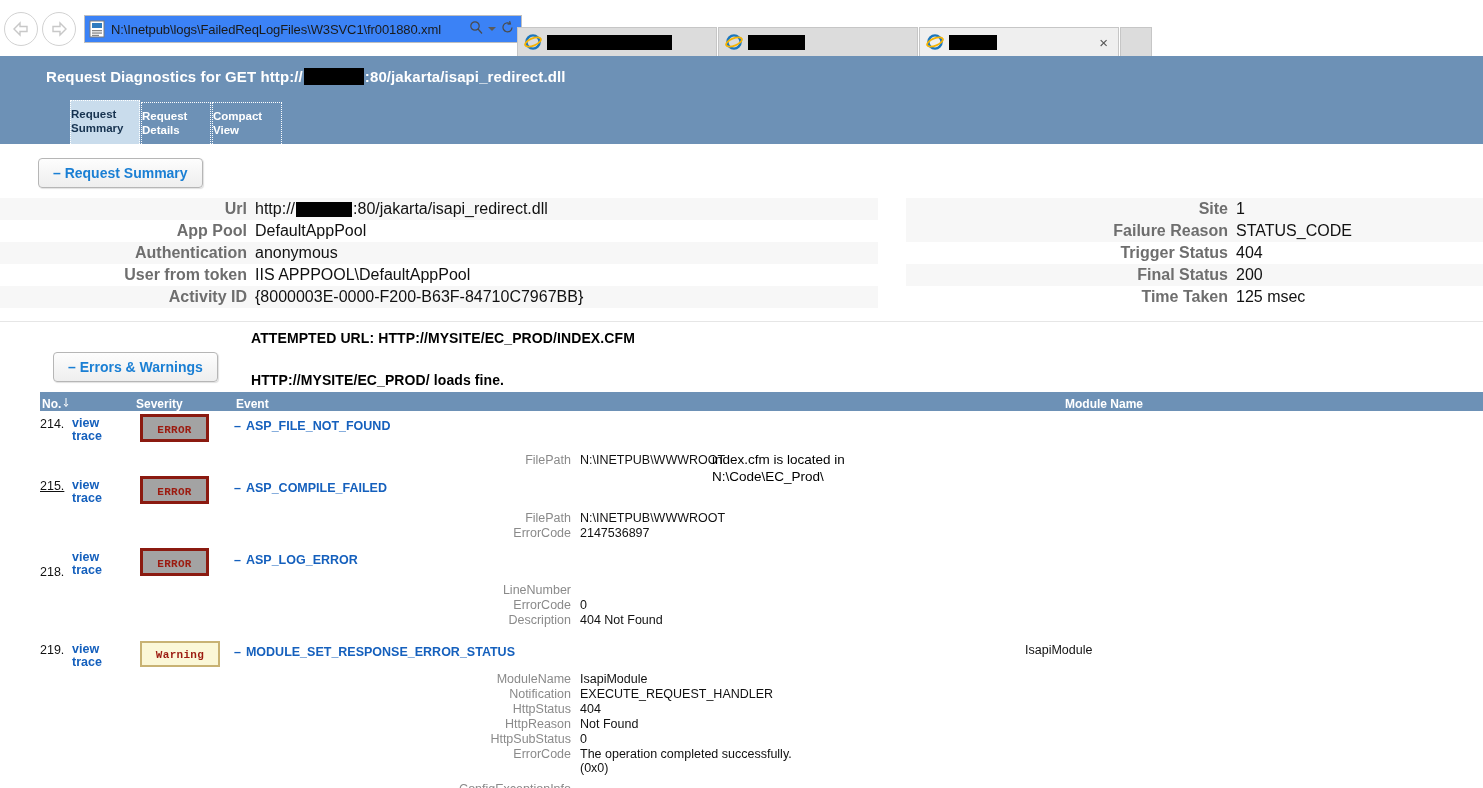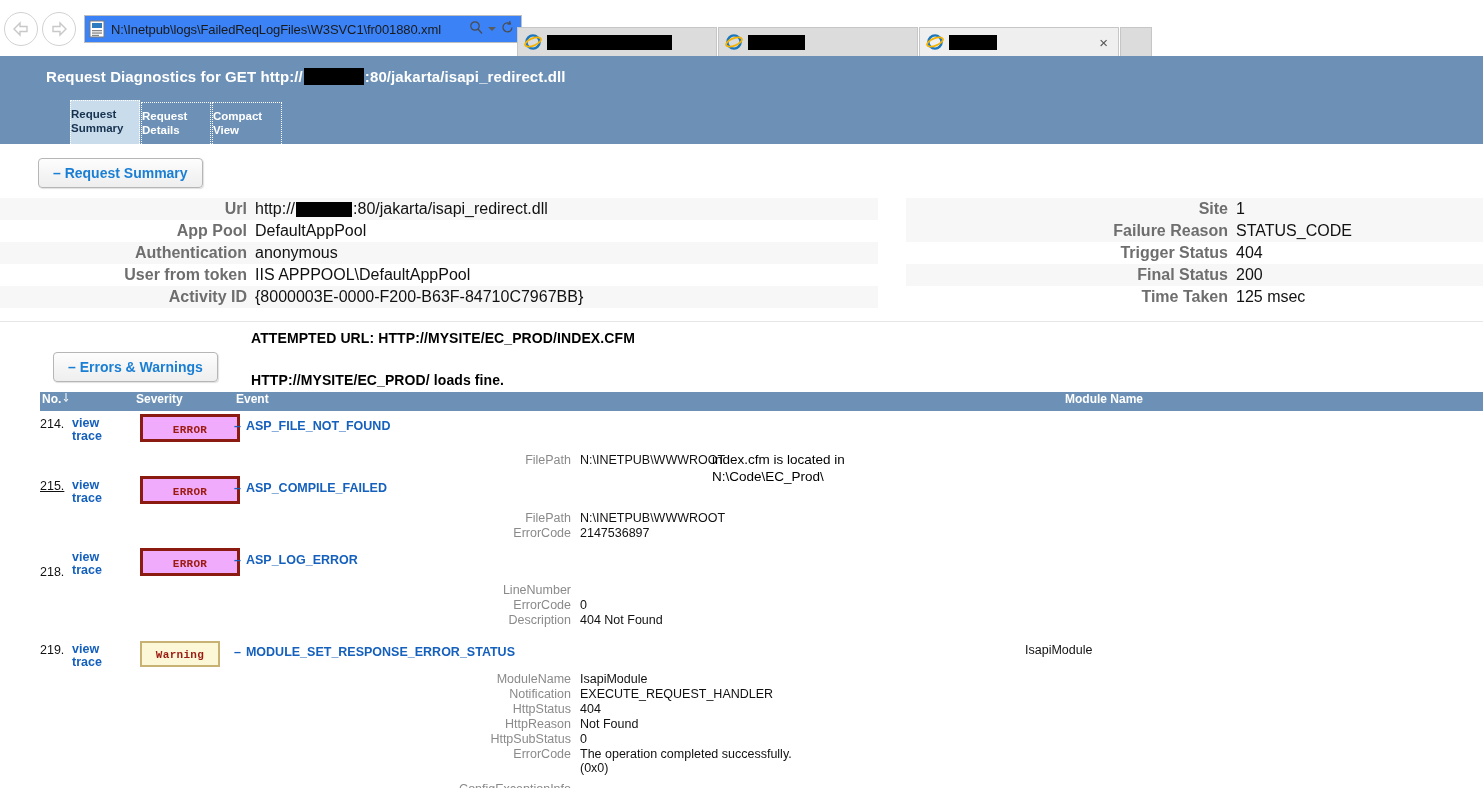--- a/index.html
+++ b/index.html
@@ -204,21 +204,21 @@
   }
 
   
   .ev-head {
     background: #6d91b6;
     color: #fff;
     font-size: 12px;
     font-weight: bold;
     height: 19px;
     display: flex;
-    align-items: flex-start;
+    align-items: flex-end;
     width: 1443px;
     margin-left: 40px;
   }
   .ev-head > div { padding-left: 2px; }
 
   .ev-table { width: 1443px; margin-left: 40px; position: relative; }
 
   .ev-row { position: relative; }
 
   .col-no   { width: 32px; }
@@ -236,23 +236,23 @@
   }
   .badge {
     display: inline-block;
     text-align: center;
     font-family: "Liberation Mono", monospace;
     font-size: 11px;
     font-weight: bold;
     letter-spacing: 0.3px;
   }
   .badge-error {
-    width: 100px; height: 28px; line-height: 26px;
+    width: 69px; height: 28px; line-height: 26px;
     border: 3px solid #8b1a10;
-    background: #f0abfc;
+    background: #a3a3a3;
     color: #9c1b10;
   }
   .badge-warning {
     width: 80px; height: 26px; line-height: 24px;
     border: 2px solid #c8b273;
     background: #fbf7d7;
     color: #9c1b10;
   }
   .evt-name {
     color: #1560bd;

